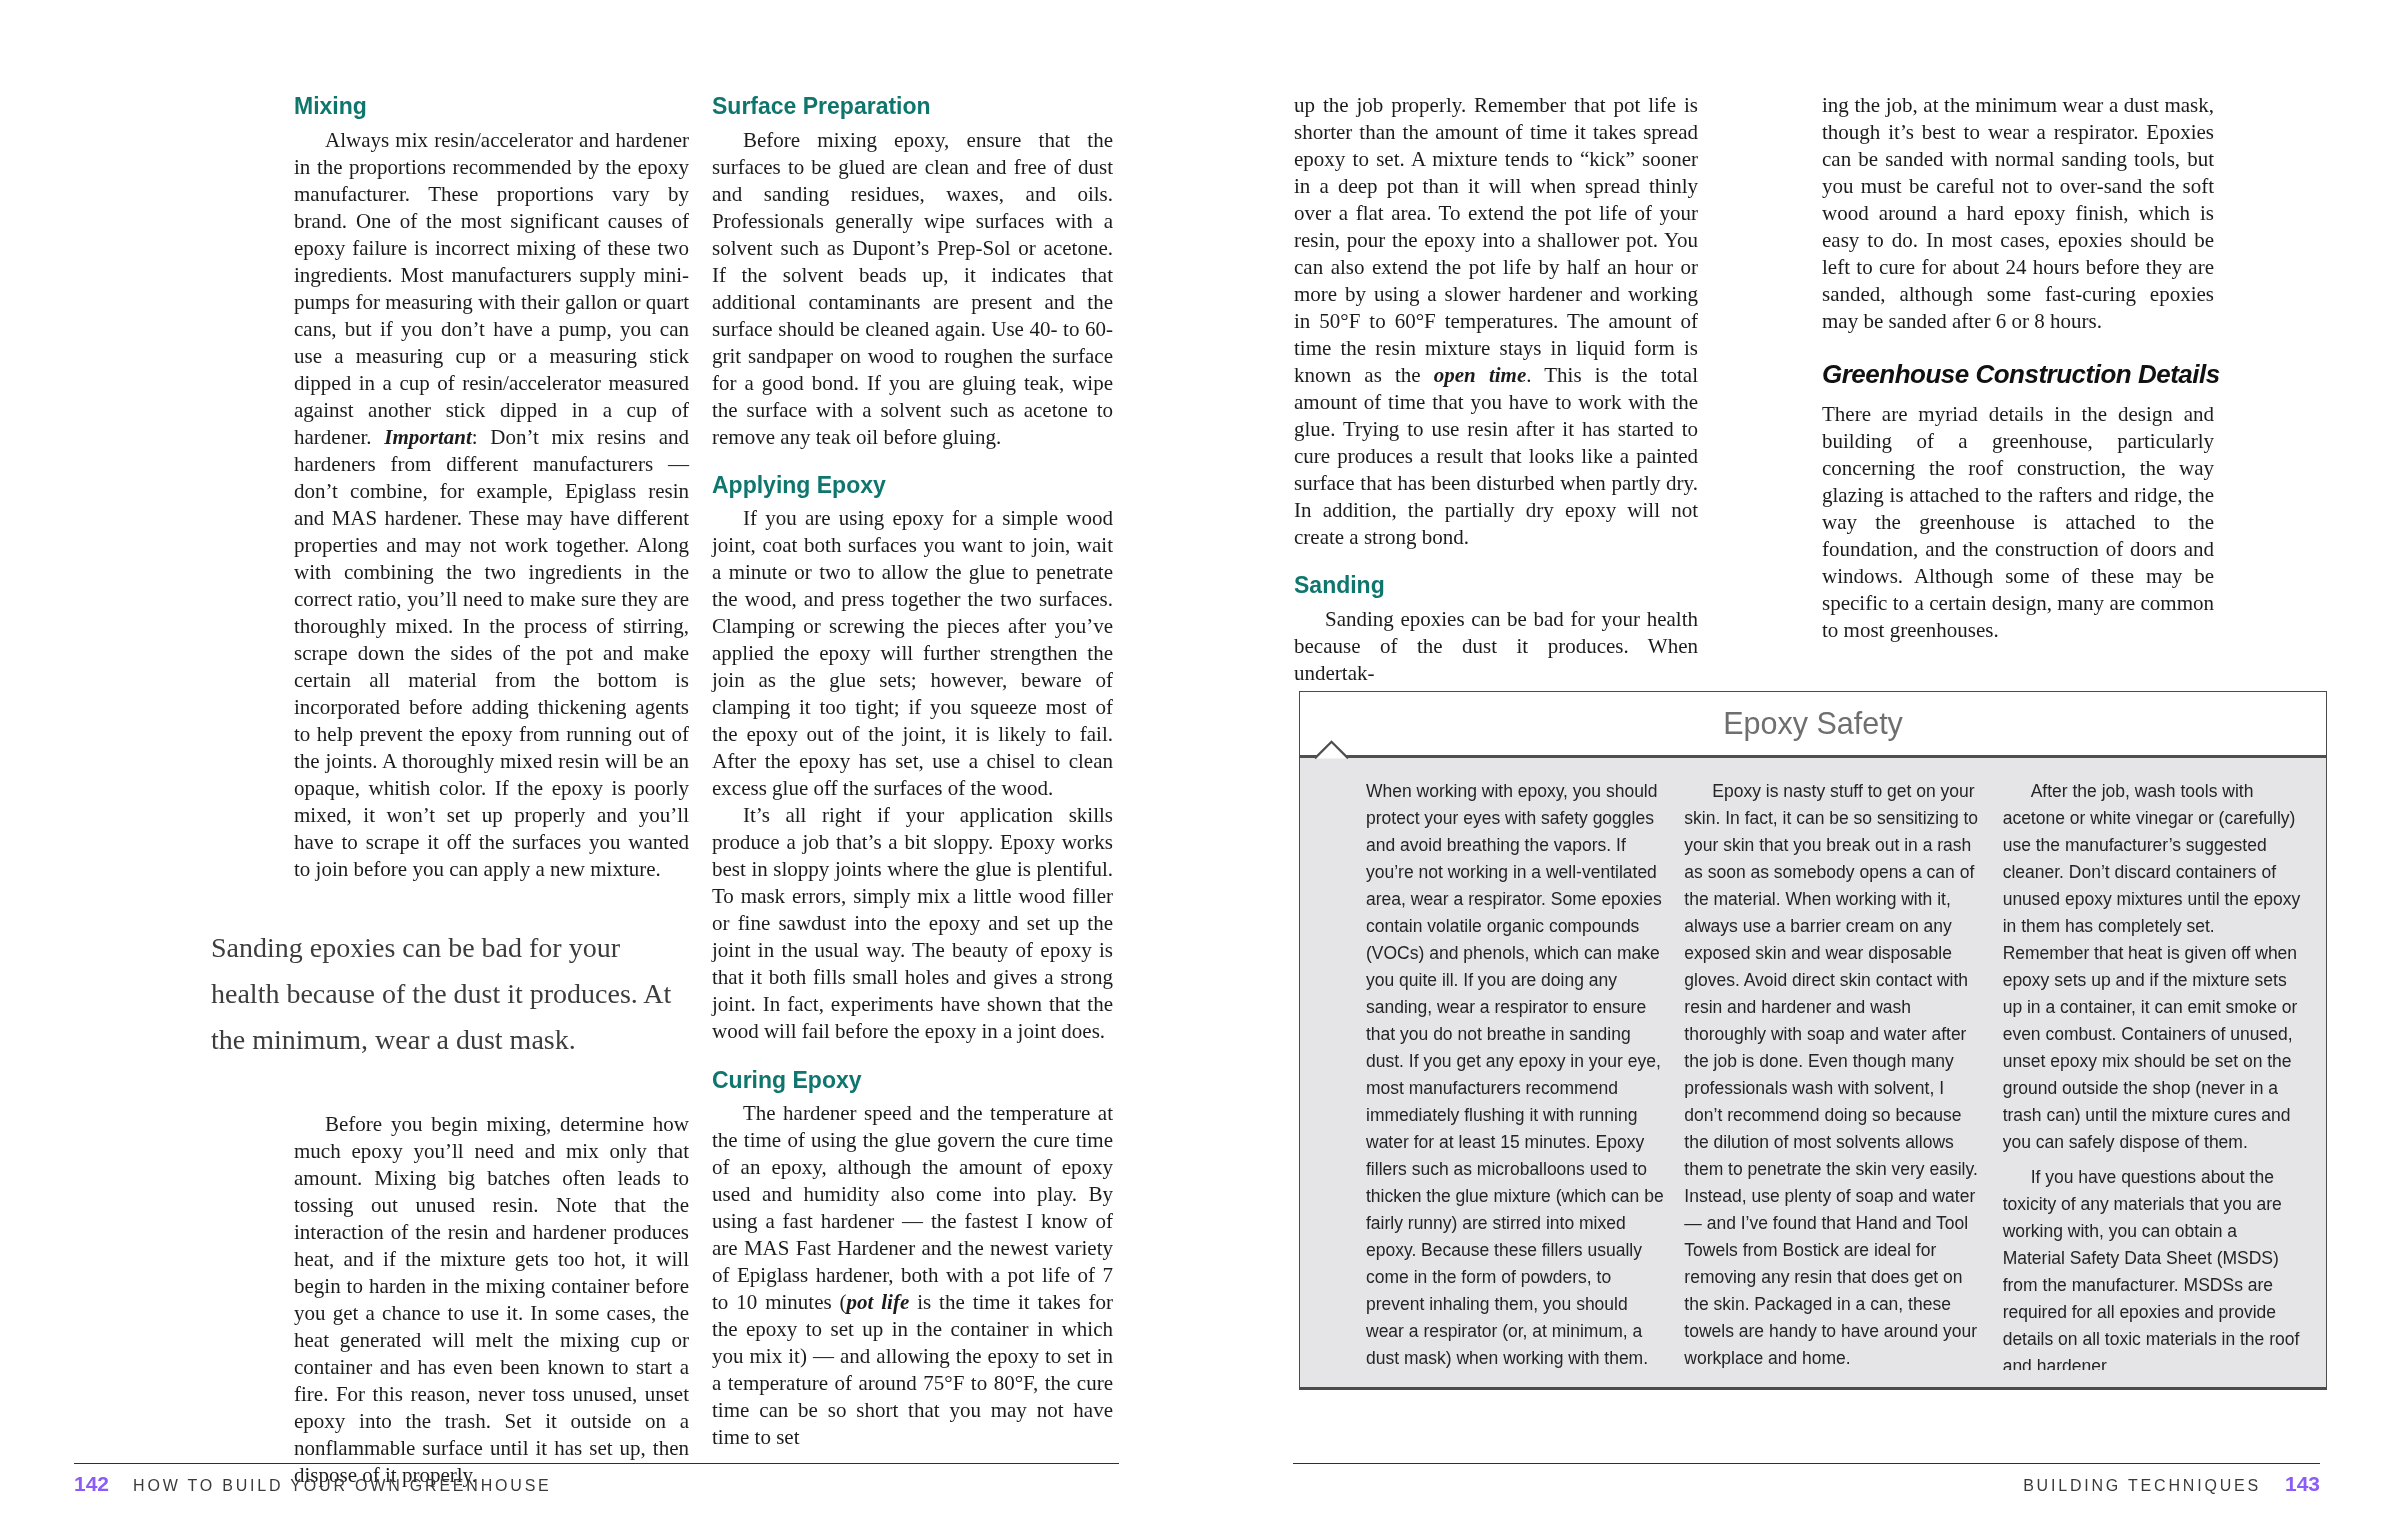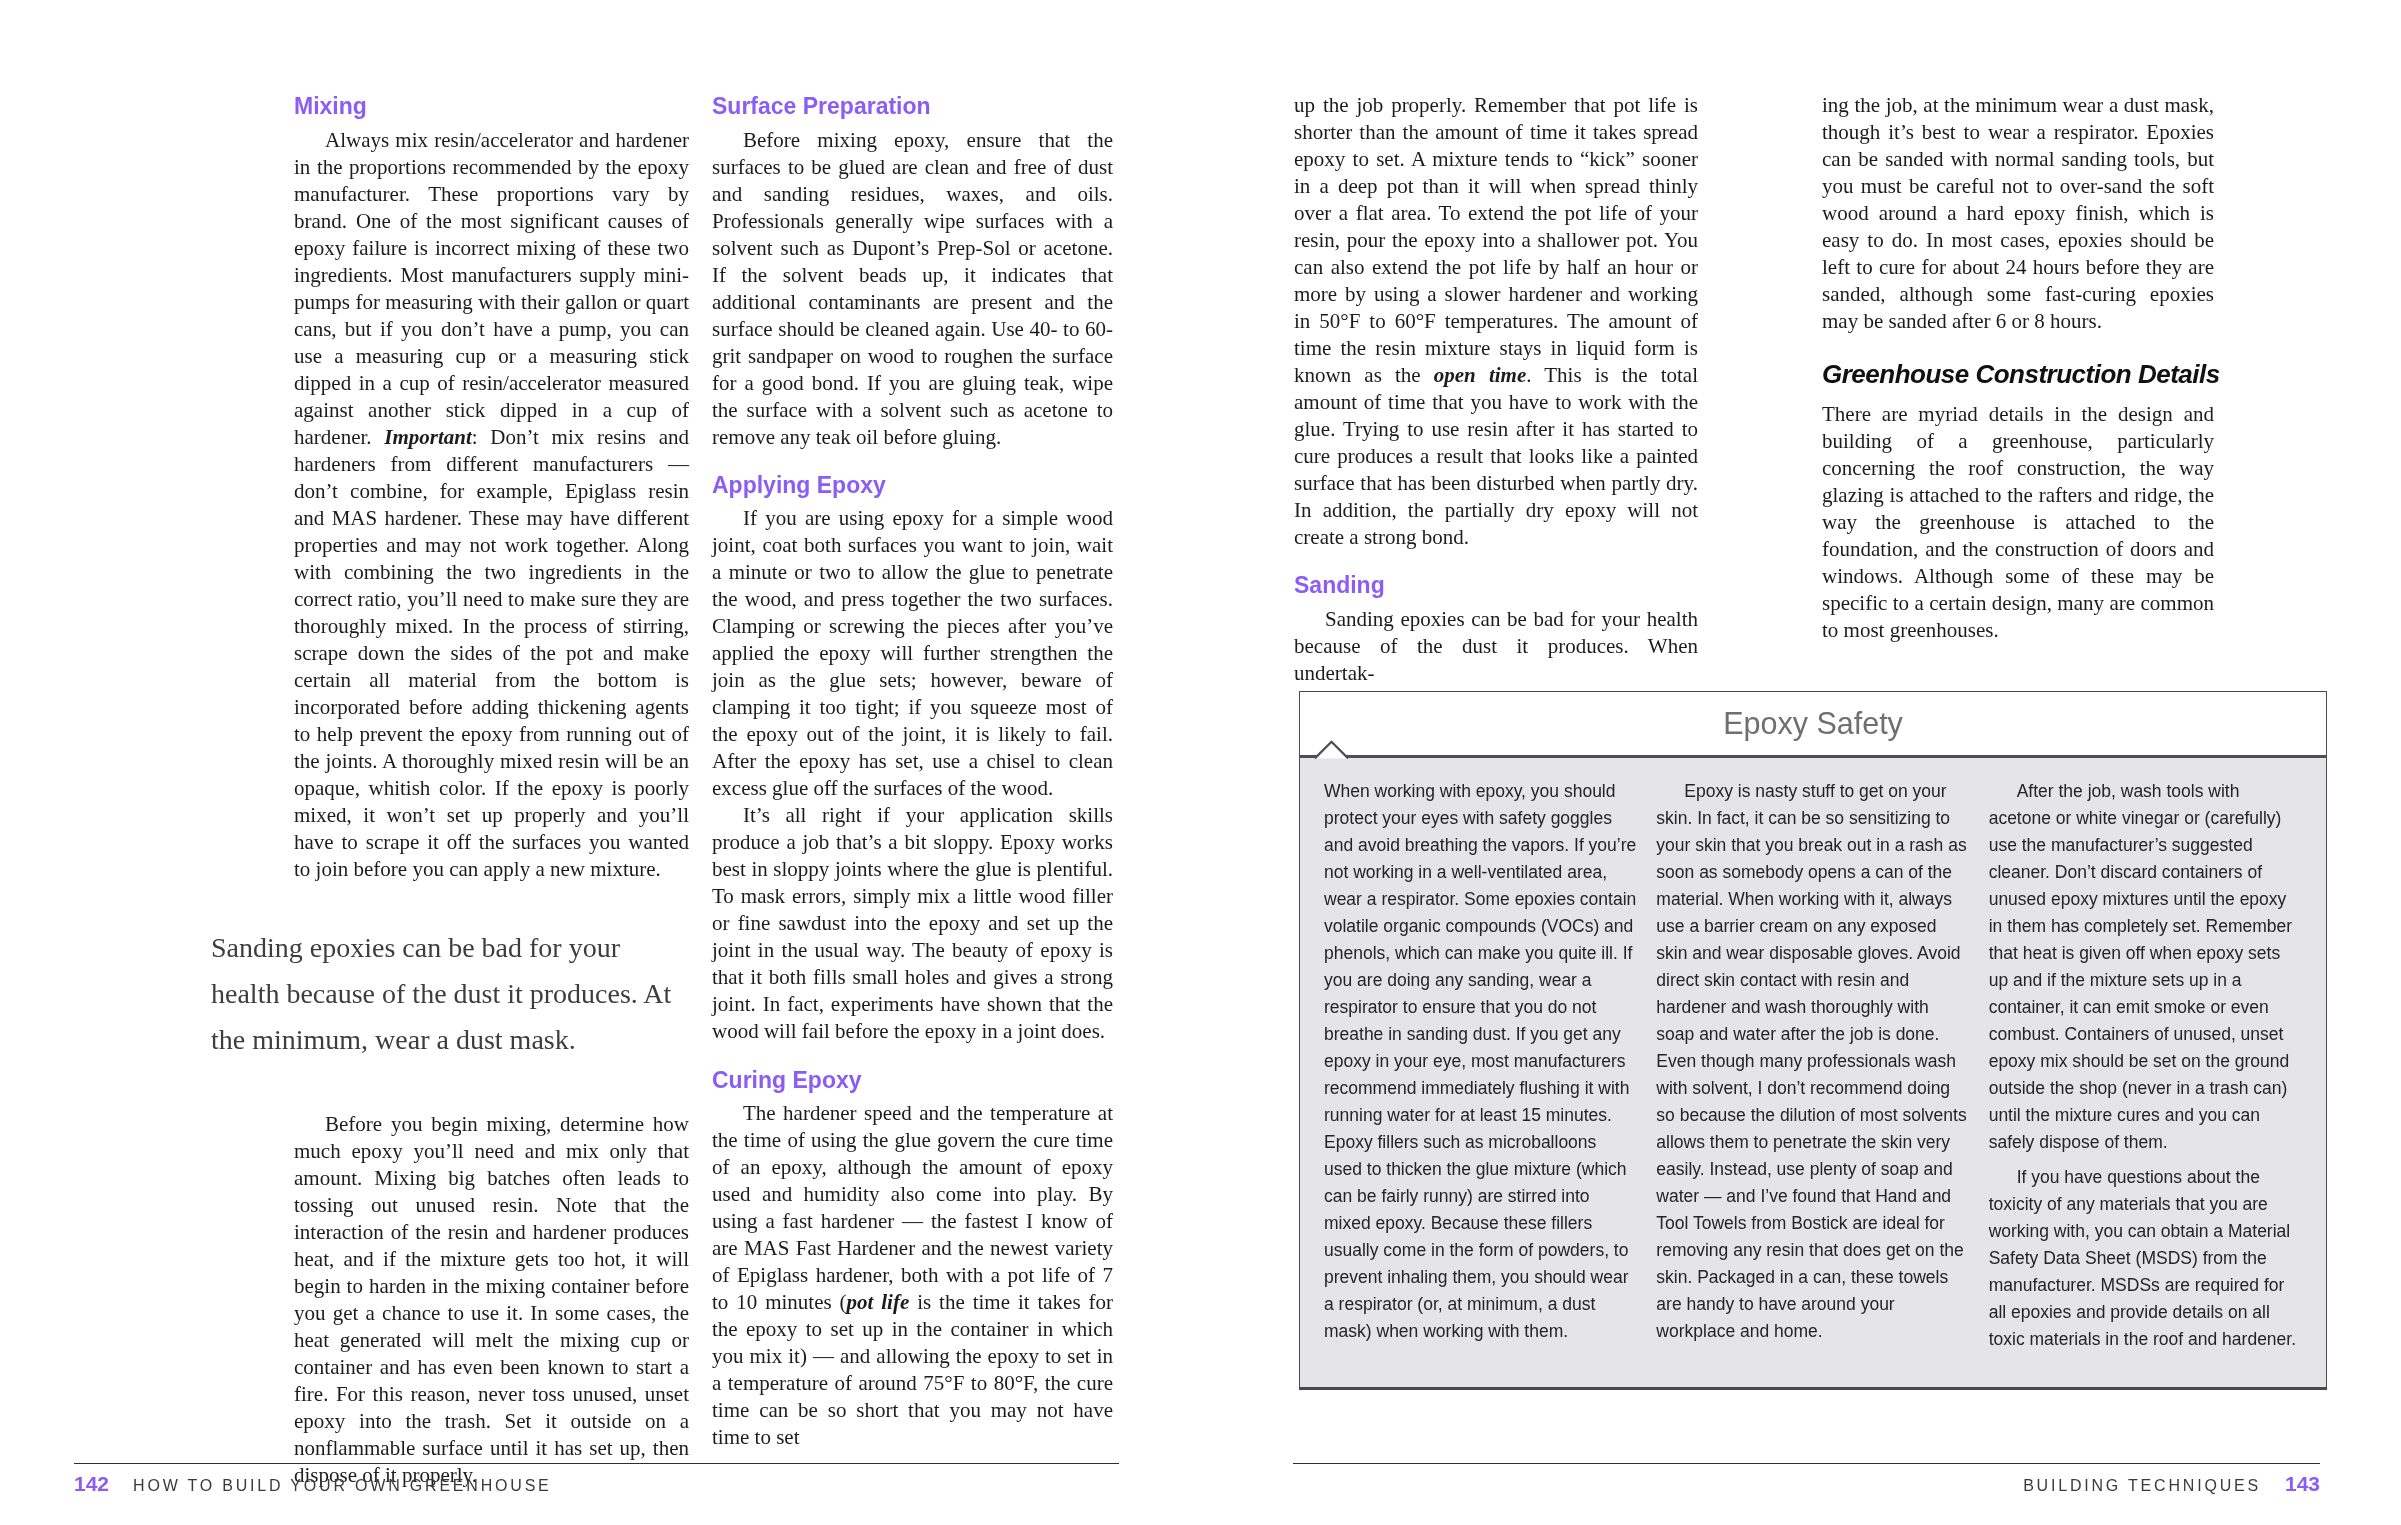--- a/index.html
+++ b/index.html
@@ -2,34 +2,34 @@
 <html style="font-size:14.8px"><head>
 <meta charset="utf-8">
 <style>
   html,body{margin:0;padding:0;background:#ffffff;}
   .canvas{position:relative;width:2401px;height:1526px;background:#ffffff;overflow:hidden;
           font-family:"Liberation Serif",serif;color:#1c1c1c;}
   .col{position:absolute;top:92px;}
   .col p{margin:0;text-align:justify;font-size:21px;line-height:27px;text-indent:31px;}
   .col p.noindent{text-indent:0;}
   .h-sans{font-family:"Liberation Sans",sans-serif;font-weight:bold;font-size:23px;line-height:28px;
-          margin:0 0 6.5px 0;color:#8b5cf6;}
+          margin:0 0 6.5px 0;color:#0f766e;}
   .h-space{margin-top:20.3px;}
   .h-italic{font-family:"Liberation Sans",sans-serif;font-weight:bold;font-style:italic;font-size:26px;
             letter-spacing:-0.5px;white-space:nowrap;margin:24px 0 11px 0;color:#111;}
   .pullquote{font-size:28px;line-height:46px;color:#3d3d3d;margin:42px 0 48px -83px;width:478px;
              text-align:left;text-indent:0;}
   
   .safety-box{position:absolute;left:1299px;top:691px;width:1028px;height:699px;
               border:1.8px solid #4b4b4b;border-bottom-width:3.7px;box-sizing:border-box;background:#e5e5e7;}
   .safety-head{position:relative;height:63px;background:#ffffff;border-bottom:3.7px solid #4f4f4f;}
   .safety-title{font-family:"Liberation Sans",sans-serif;font-weight:normal;font-size:30.5px;color:#6f6f6f;
                 text-align:center;line-height:63px;}
   .safety-notch{position:absolute;left:13px;bottom:-3.7px;width:37px;height:19.4px;}
-  .safety-body{display:flex;gap:19px;padding:20.3px 24px 0 24px;overflow:hidden;height:612px;box-sizing:border-box;}
+  .safety-body{display:flex;gap:19px;padding:20.3px 24px 0 24px;overflow:hidden;height:612px;box-sizing:border-box;margin-left:42px;}
   .safety-col{flex:1;font-family:"Liberation Sans",sans-serif;font-size:17.5px;line-height:27px;color:#242424;}
   .safety-col p{margin:0;text-align:left;text-indent:28px;font-size:17.5px;line-height:27px;}
   .safety-col p.noindent{text-indent:0;}
   .safety-col p + p{margin-top:7.4px;}
   
   .footer{position:absolute;top:1463px;border-top:1.8px solid #2f2f2f;padding-top:8.3px;
           font-family:"Liberation Sans",sans-serif;color:#3a3a3a;}
   .footer .pagenum{font-weight:bold;font-size:21px;color:#8b5cf6;letter-spacing:0;}
   .footer .rt{font-size:16px;letter-spacing:2.8px;}
   .footer-left{left:74px;width:1045px;text-align:left;}

